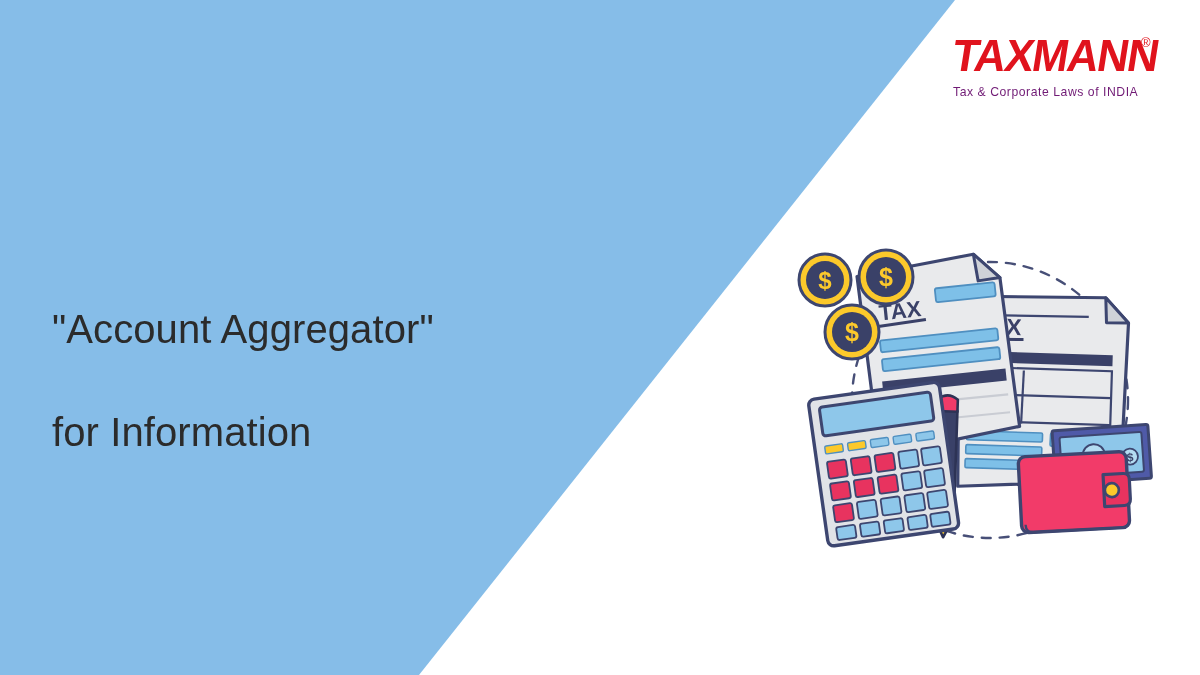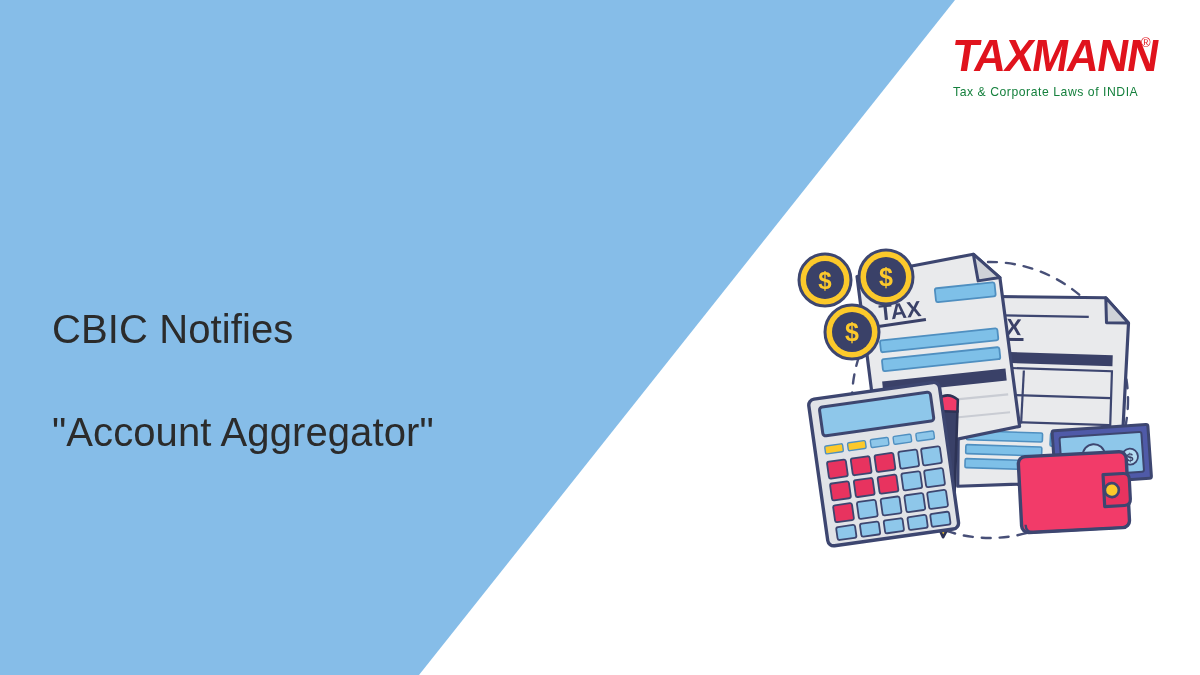--- a/index.html
+++ b/index.html
@@ -67,21 +67,21 @@
     left: 188px;
     top: 2px;
     font-size: 13px;
     font-weight: normal;
     color: #e0131d;
     transform: none;
   }
   .logo-tagline {
     display: block;
     margin-top: 6px;
-    color: #15803d;
+    color: #701a75;
     font-size: 12.2px;
     letter-spacing: 0.55px;
     font-weight: normal;
     white-space: nowrap;
   }
   
   .illustration {
     position: absolute;
     left: 790px;
     top: 235px;
@@ -91,22 +91,22 @@
   .illustration svg { display: block; }
 </style>
 </head>
 <body>
 
 <div id="canvas">
 
   <div class="blue-panel"></div>
 
   <div class="headline">
-    <span class="hl">CBIC Notifies</span>
     <span class="hl">"Account Aggregator"</span>
+    <span class="hl">for Information</span>
     
   </div>
 
   <div class="logo">
     <span class="logo-word">TAXMANN</span>
     <span class="logo-reg">®</span>
     <span class="logo-tagline">Tax &amp; Corporate Laws of INDIA</span>
   </div>
 
   <div class="illustration">

